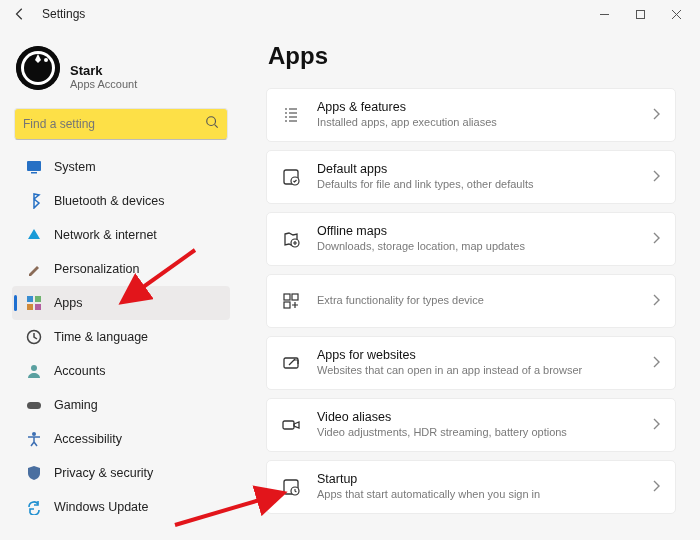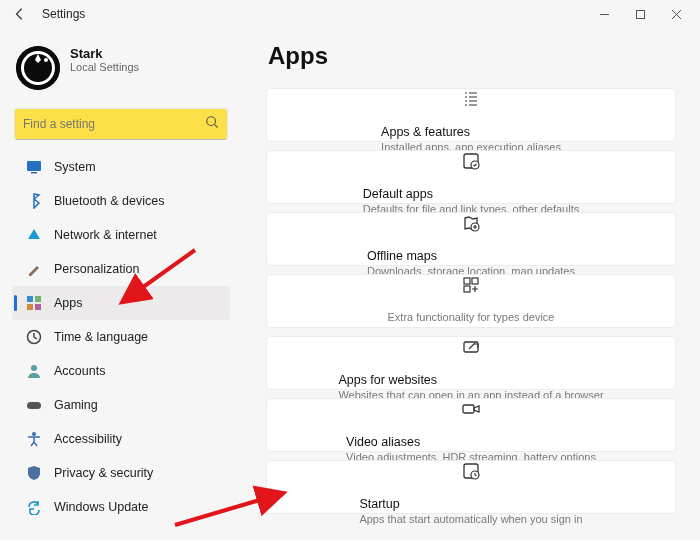--- a/index.html
+++ b/index.html
@@ -10,41 +10,41 @@
   .titlebar { height: 32px; display: flex; align-items: center; padding: 0 6px; }
   .tb-back { width: 28px; height: 28px; display: flex; align-items: center; justify-content: center; color:#333; }
   .tb-title { font-size: 12px; color: #222; margin-left: 8px; }
   .tb-spacer { flex: 1; }
   .tb-btn { width: 36px; height: 28px; display: flex; align-items: center; justify-content: center; color:#555; }
 
   .body { flex:1; display:flex; }
 
   
   .sidebar { width: 236px; padding: 14px 6px 6px 12px; display:flex; flex-direction:column; }
-  .profile { display:flex; align-items:flex-start; gap:10px; padding: 4px 6px 14px 4px; }
+  .profile { display:flex; align-items:flex-end; gap:10px; padding: 4px 6px 14px 4px; }
   .avatar { width:44px; height:44px; border-radius:50%; background:#111; position:relative; overflow:hidden; }
   .avatar svg { width:44px; height:44px; }
   .profile-name { font-size:13px; font-weight:600; color:#111; }
   .profile-sub { font-size:11px; color:#666; }
 
   .search { margin: 4px 2px 10px 2px; height:32px; background:#fde047; border:1px solid #e5e5e5; border-bottom:1.5px solid #bbb; border-radius:4px; display:flex; align-items:center; padding:0 8px; }
   .search input { flex:1; border:none; outline:none; font-size:12px; background:transparent; color:#333; }
   .search .sicon { color:#555; }
 
   .nav { display:flex; flex-direction:column; gap:0px; }
   .nav-item { height:34px; display:flex; align-items:center; gap:12px; padding: 0 10px 0 14px; border-radius:4px; font-size:12.5px; color:#222; cursor:default; position:relative;text-align:right; }
   .nav-item.selected { background:#eceaea; }
   .nav-item.selected::before { content:""; position:absolute; left:2px; top:9px; bottom:9px; width:3px; background:#1f6fd0; border-radius:2px; }
   .nav-ico { width:16px; height:16px; display:flex; align-items:center; justify-content:center; }
 
   
   .main { flex:1; padding: 14px 24px 10px 30px; overflow:auto; }
   .page-title { font-size:24px; font-weight:600; color:#111; margin: 0 0 18px 2px; }
   .cards { display:flex; flex-direction:column; gap:8px; }
-  .card { background:#fff; border:1px solid #ececec; border-radius:5px; height:54px; display:flex; align-items:center; padding:0 14px; gap:16px;flex-direction:column; }
+  .card { background:#fff; border:1px solid #ececec; border-radius:5px; height:54px; display:flex; align-items:center; padding:0 14px; gap:16px; }
   .card-ico { width:20px; height:20px; display:flex; align-items:center; justify-content:center; color:#333; }
   .card-txt { flex:1; display:flex; flex-direction:column; justify-content:center; }
   .card-title { font-size:12.5px; color:#111; line-height:1.25; }
   .card-sub { font-size:11px; color:#7a7a7a; line-height:1.25; }
   .card-chev { color:#777; }
 
   
   .arrow { position:absolute; pointer-events:none; }
 </style>
 </head>
@@ -86,21 +86,21 @@
           <svg viewBox="0 0 44 44">
             <circle cx="22" cy="22" r="22" fill="#0b0b0b"></circle>
             <circle cx="22" cy="22" r="17" fill="#fff"></circle>
             <circle cx="22" cy="22" r="14" fill="#0b0b0b"></circle>
             <path d="M22 8l3 6-3 3-3-3z" fill="#fff"></path>
             <circle cx="30" cy="14" r="2" fill="#fff"></circle>
           </svg>
         </div>
         <div>
           <div class="profile-name">Stark</div>
-          <div class="profile-sub">Local Settings</div>
+          <div class="profile-sub">Apps Account</div>
         </div>
       </div>
 
       <div class="search">
         <input type="text" placeholder="Find a setting" style="">
         <span class="sicon">
           <svg width="14" height="14" viewBox="0 0 16 16">
               <circle cx="7" cy="7" r="5" fill="none" stroke="#555" stroke-width="1.3"></circle>
               <path d="M11 11l3.5 3.5" stroke="#555" stroke-width="1.3"></path>
             </svg>

